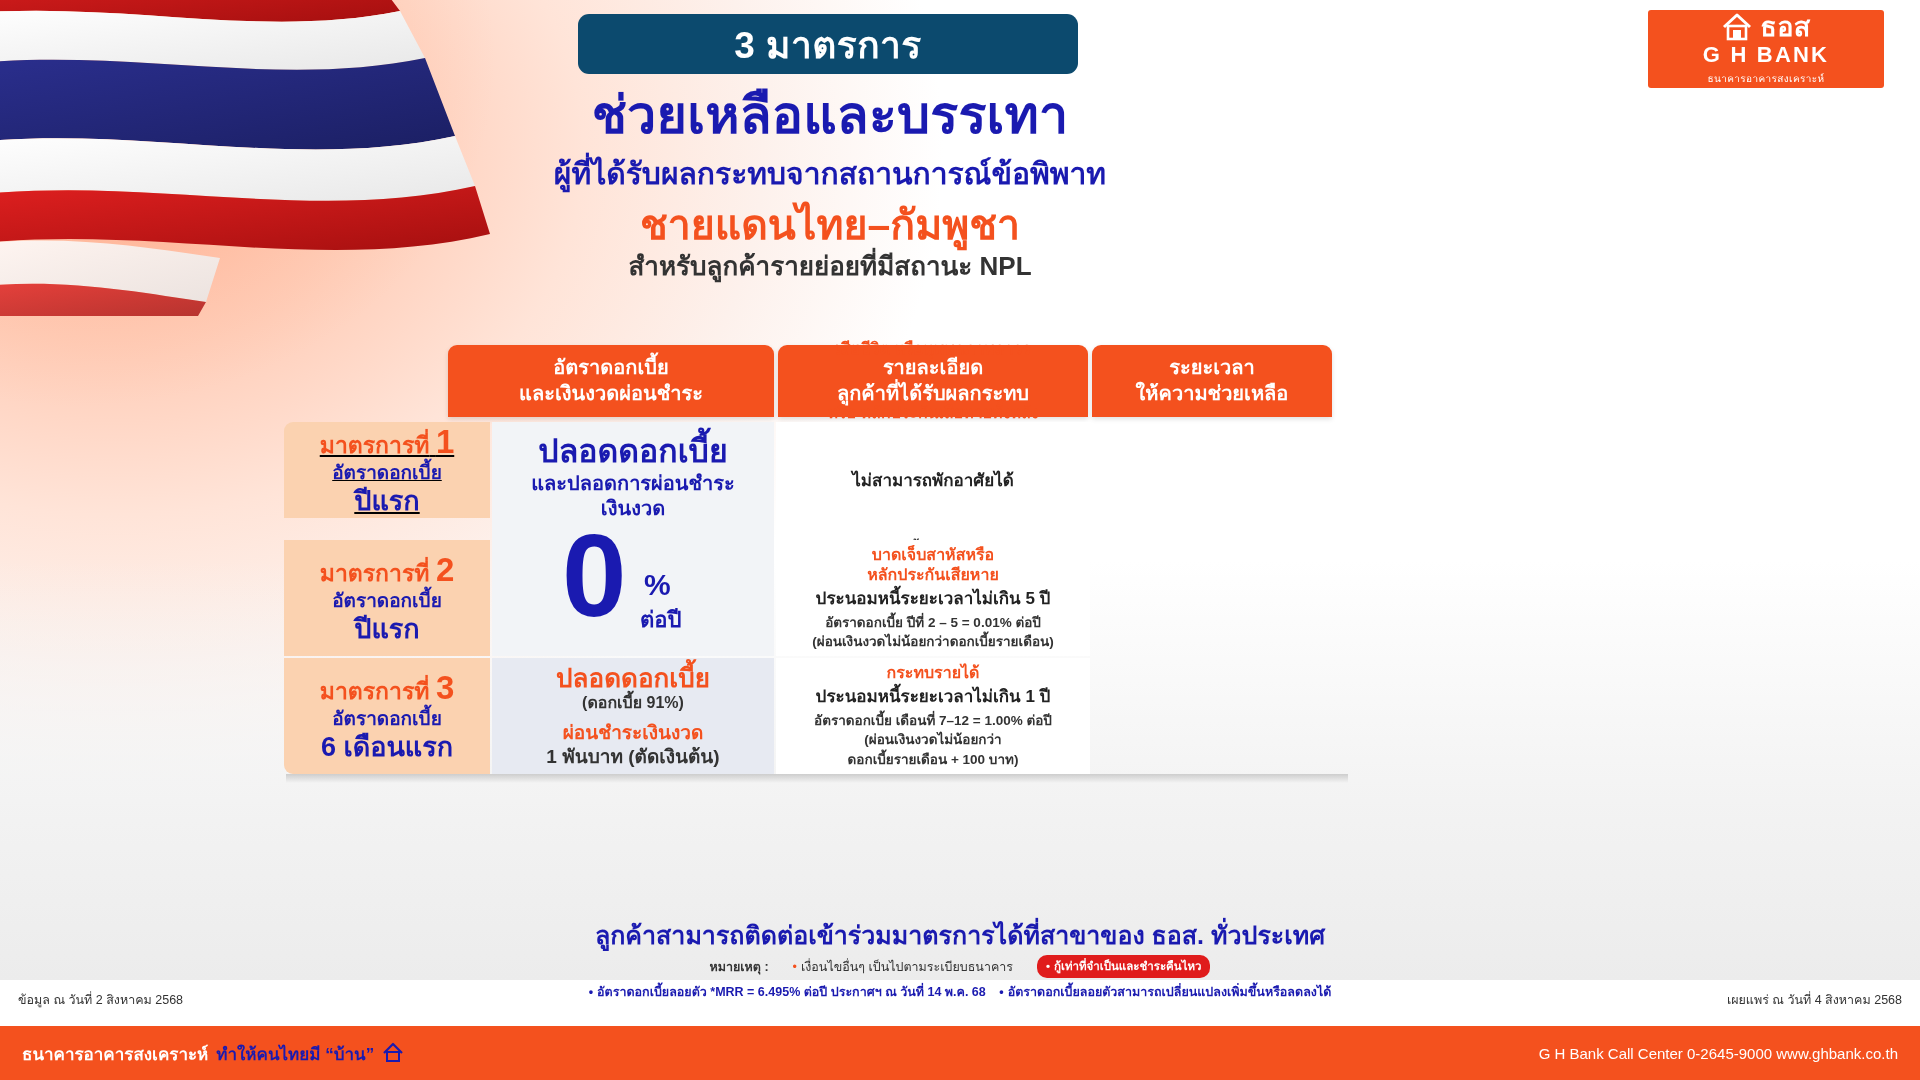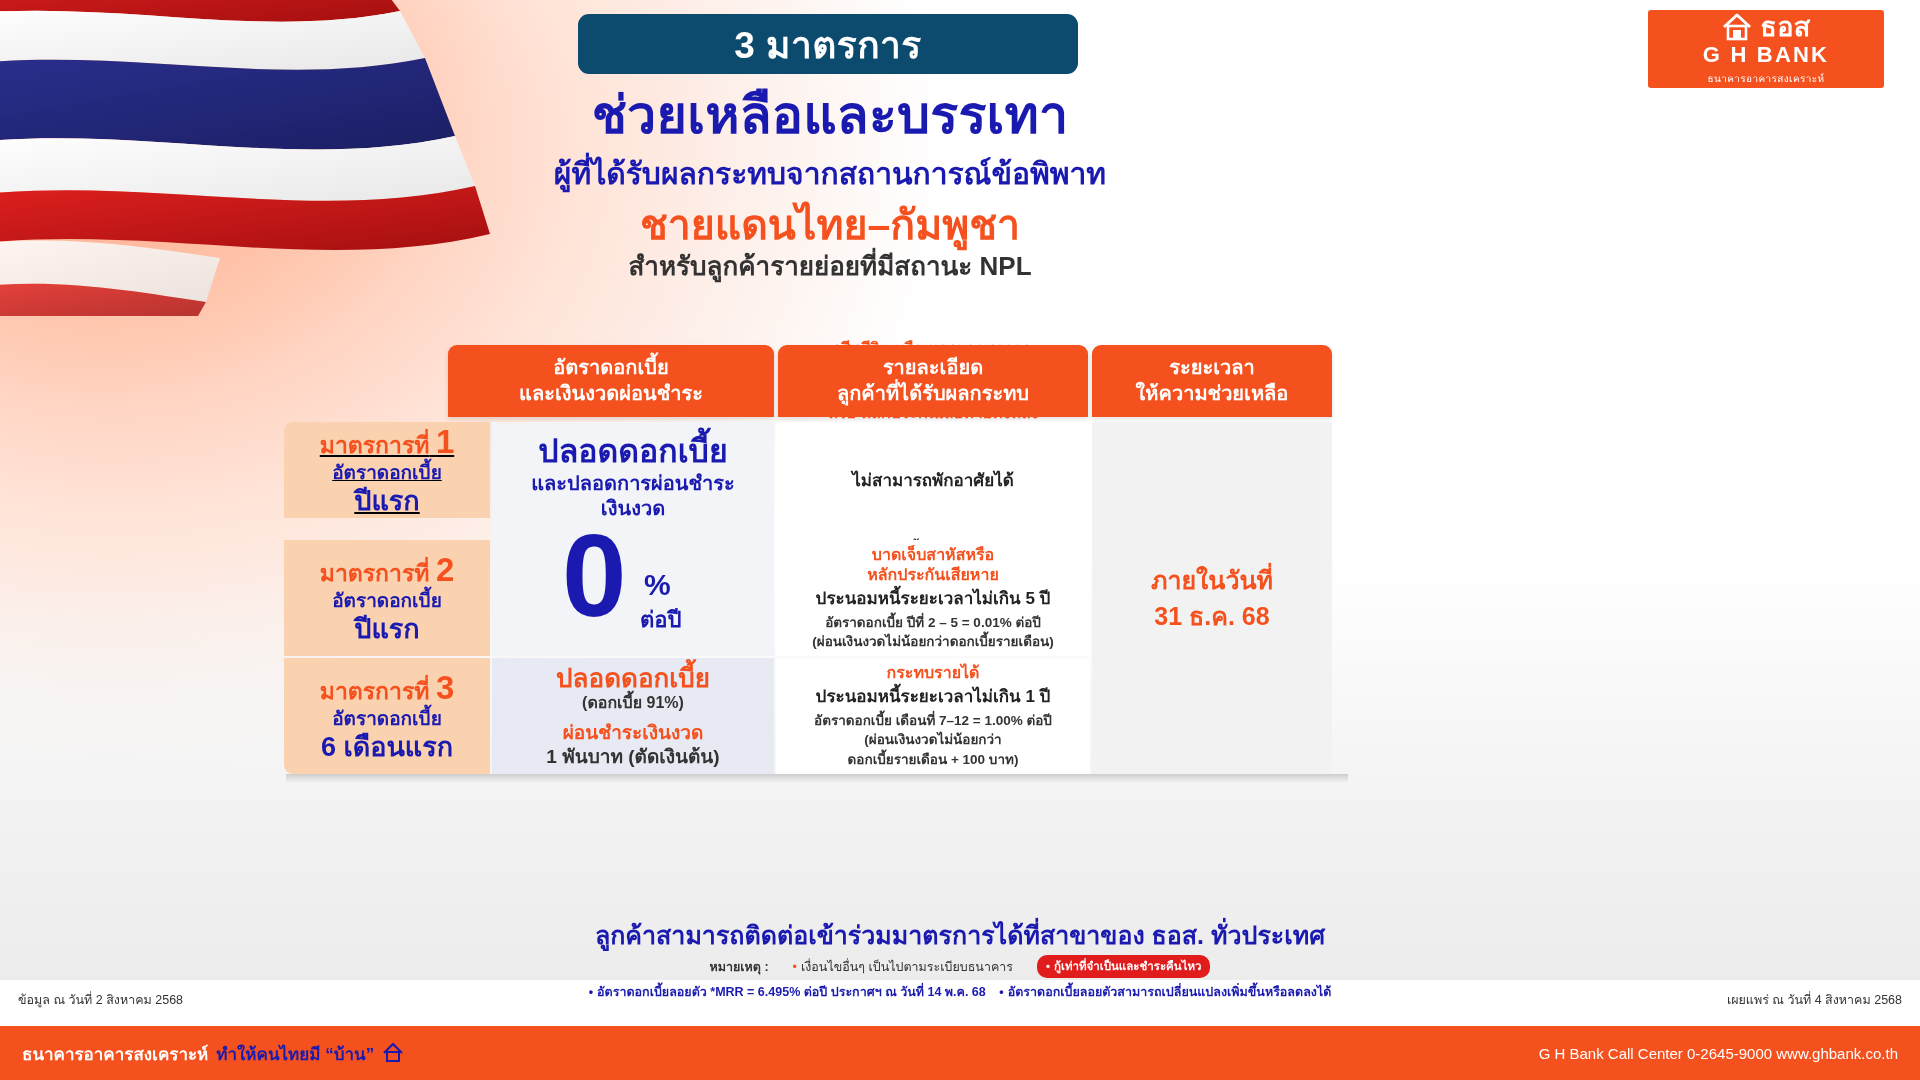--- a/index.html
+++ b/index.html
@@ -311,24 +311,20 @@
     <div class="ds" style="margin-top:0">(ผ่อนเงินงวดไม่น้อยกว่าดอกเบี้ยรายเดือน)</div>
   </div>
   <div class="dcell" id="d3">
     <div class="dh">กระทบรายได้</div>
     <div class="db">ประนอมหนี้ระยะเวลาไม่เกิน 1 ปี</div>
     <div class="ds">อัตราดอกเบี้ย เดือนที่ 7–12 = 1.00% ต่อปี</div>
     <div class="ds" style="margin-top:0">(ผ่อนเงินงวดไม่น้อยกว่า</div>
     <div class="ds" style="margin-top:0">ดอกเบี้ยรายเดือน + 100 บาท)</div>
   </div>
 
-  <div id="period">
-    <div class="p1">ภายในวันที่</div>
-    <div class="p2">31 ธ.ค. 68</div>
-  </div>
 </div>
 <div id="tshadow"></div>
 
 <div id="cta">ลูกค้าสามารถติดต่อเข้าร่วมมาตรการได้ที่สาขาของ ธอส. ทั่วประเทศ</div>
 <div id="noteline">
   <span class="nlabel">หมายเหตุ :</span>
   <span class="nitem">เงื่อนไขอื่นๆ เป็นไปตามระเบียบธนาคาร</span>
   <span id="redpill">กู้เท่าที่จำเป็นและชำระคืนไหว</span>
 </div>
 <div id="note2">

